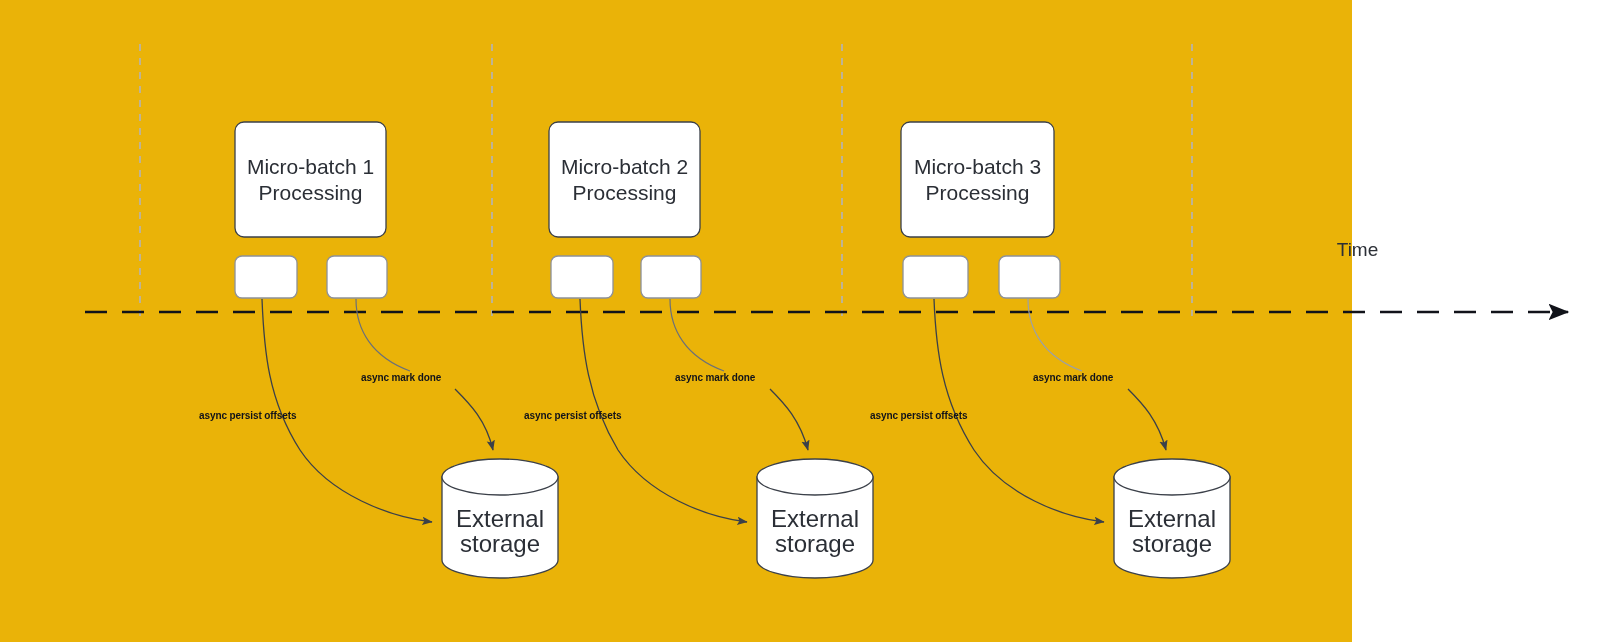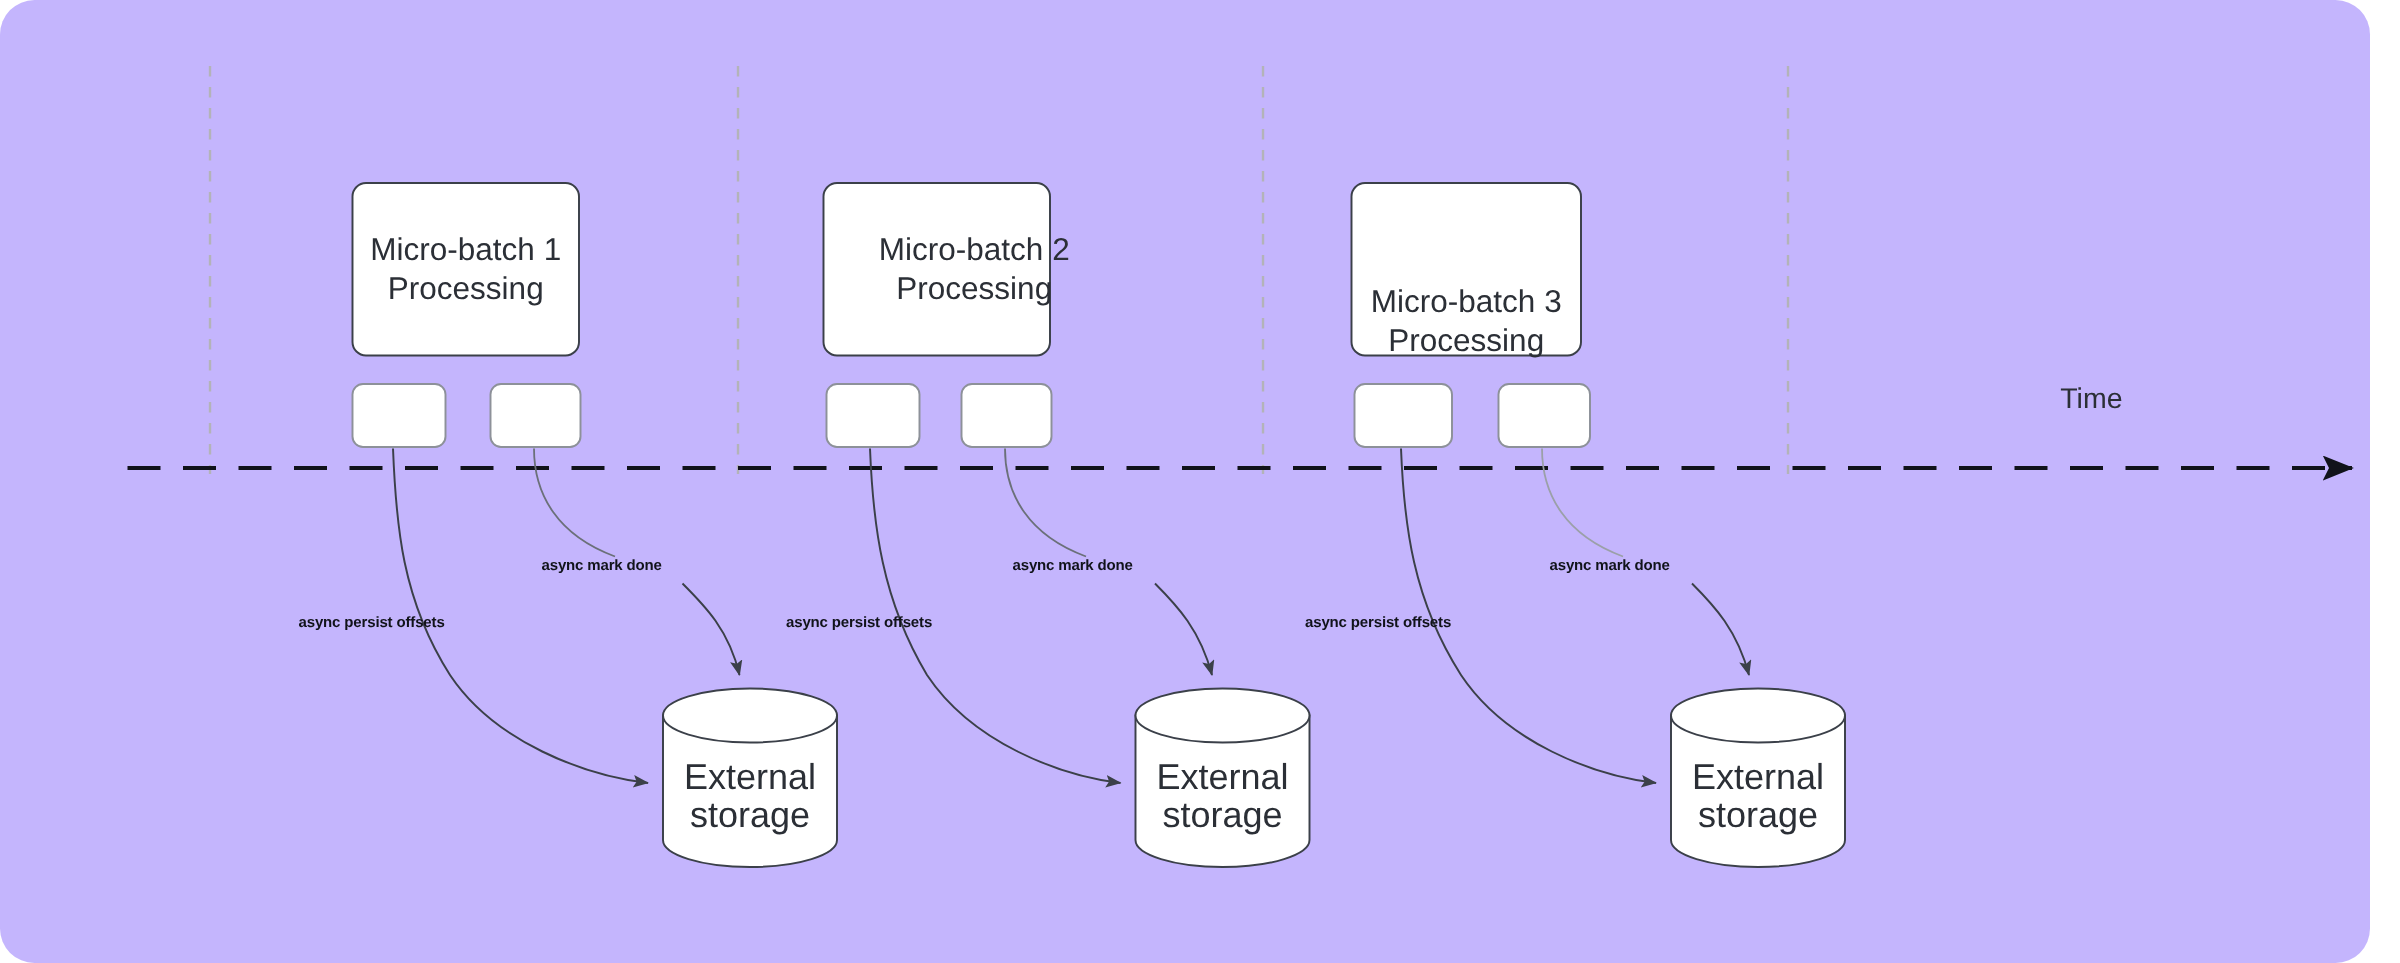--- a/index.html
+++ b/index.html
@@ -8,24 +8,23 @@
     background: #ffffff;
   }
   body {
     width: 1600px;
     height: 642px;
     font-family: "Liberation Sans", sans-serif;
     overflow: hidden;
   }
   #canvas {
     position: relative;
-    width: 1580px;
+    width: 1352px;
     height: 642px;
-    background: #c4b5fd;
-    border-radius: 23px;
+    background: #eab308;
   }
   svg.layer {
     position: absolute;
     left: 0;
     top: 0;
     width: 1600px;
     height: 642px;
   }
   .box-text, .cyl-text, .time-text {
     position: absolute;
@@ -116,31 +115,31 @@
       <ellipse cx="1172" cy="477" rx="58" ry="18" fill="#ffffff" stroke="#3b4049" stroke-width="1.3"></ellipse>
     </g>
 
     <path d="M934,299 C936,350 942,400 974,450 C1004,495 1062,517 1104,522" fill="none" stroke="#3b4049" stroke-width="1.3" marker-end="url(#arrowhead)"></path>
     <path d="M1028,299 C1028,330 1044,357 1082,371" fill="none" stroke="#9ba0a8" stroke-width="1.2"></path>
     <path d="M1128,389 C1143,404 1158,420 1166,450" fill="none" stroke="#3b4049" stroke-width="1.3" marker-end="url(#arrowhead)"></path>
   </svg>
 
   <div class="box-text" style="left:235px; top:154px; width:151px;"><span>Micro-batch 1</span><br><span>Processing</span></div>
 
-  <div class="box-text" style="left:574px; top:154px; width:151px;"><span>Micro-batch 2</span><br><span>Processing</span></div>
+  <div class="box-text" style="left:549px; top:154px; width:151px;"><span>Micro-batch 2</span><br><span>Processing</span></div>
 
-  <div class="box-text" style="left:901px; top:154px; width:153px;margin-top:35px;"><span>Micro-batch 3</span><br><span>Processing</span></div>
+  <div class="box-text" style="left:901px; top:154px; width:153px;"><span>Micro-batch 3</span><br><span>Processing</span></div>
 
   <div class="cyl-text" style="left:442px; top:506px; width:116px;"><span>External</span><br><span>storage</span></div>
 
   <div class="cyl-text" style="left:757px; top:506px; width:116px;"><span>External</span><br><span>storage</span></div>
 
   <div class="cyl-text" style="left:1114px; top:506px; width:116px;"><span>External</span><br><span>storage</span></div>
 
-  <div class="time-text" style="left:1300px; top:256px; width:115px;text-align:right;">Time</div>
+  <div class="time-text" style="left:1300px; top:239px; width:115px;">Time</div>
 
   <div class="edge-label" style="left:199px; top:410px;">async persist offsets</div>
   <div class="edge-label" style="left:361px; top:372px;">async mark done</div>
 
   <div class="edge-label" style="left:524px; top:410px;">async persist offsets</div>
   <div class="edge-label" style="left:675px; top:372px;">async mark done</div>
 
   <div class="edge-label" style="left:870px; top:410px;">async persist offsets</div>
   <div class="edge-label" style="left:1033px; top:372px;">async mark done</div>
 

